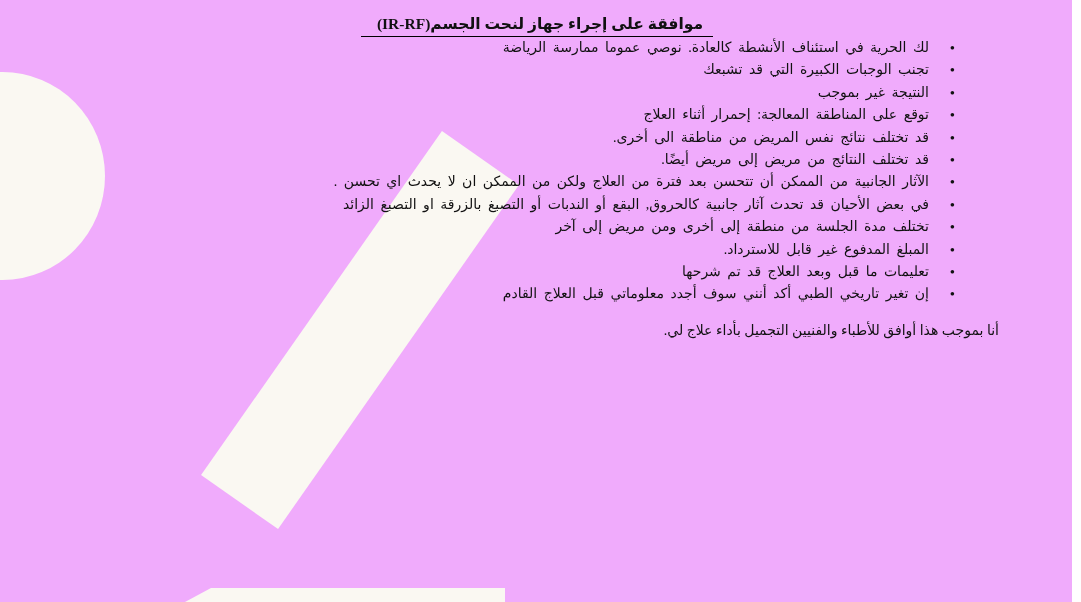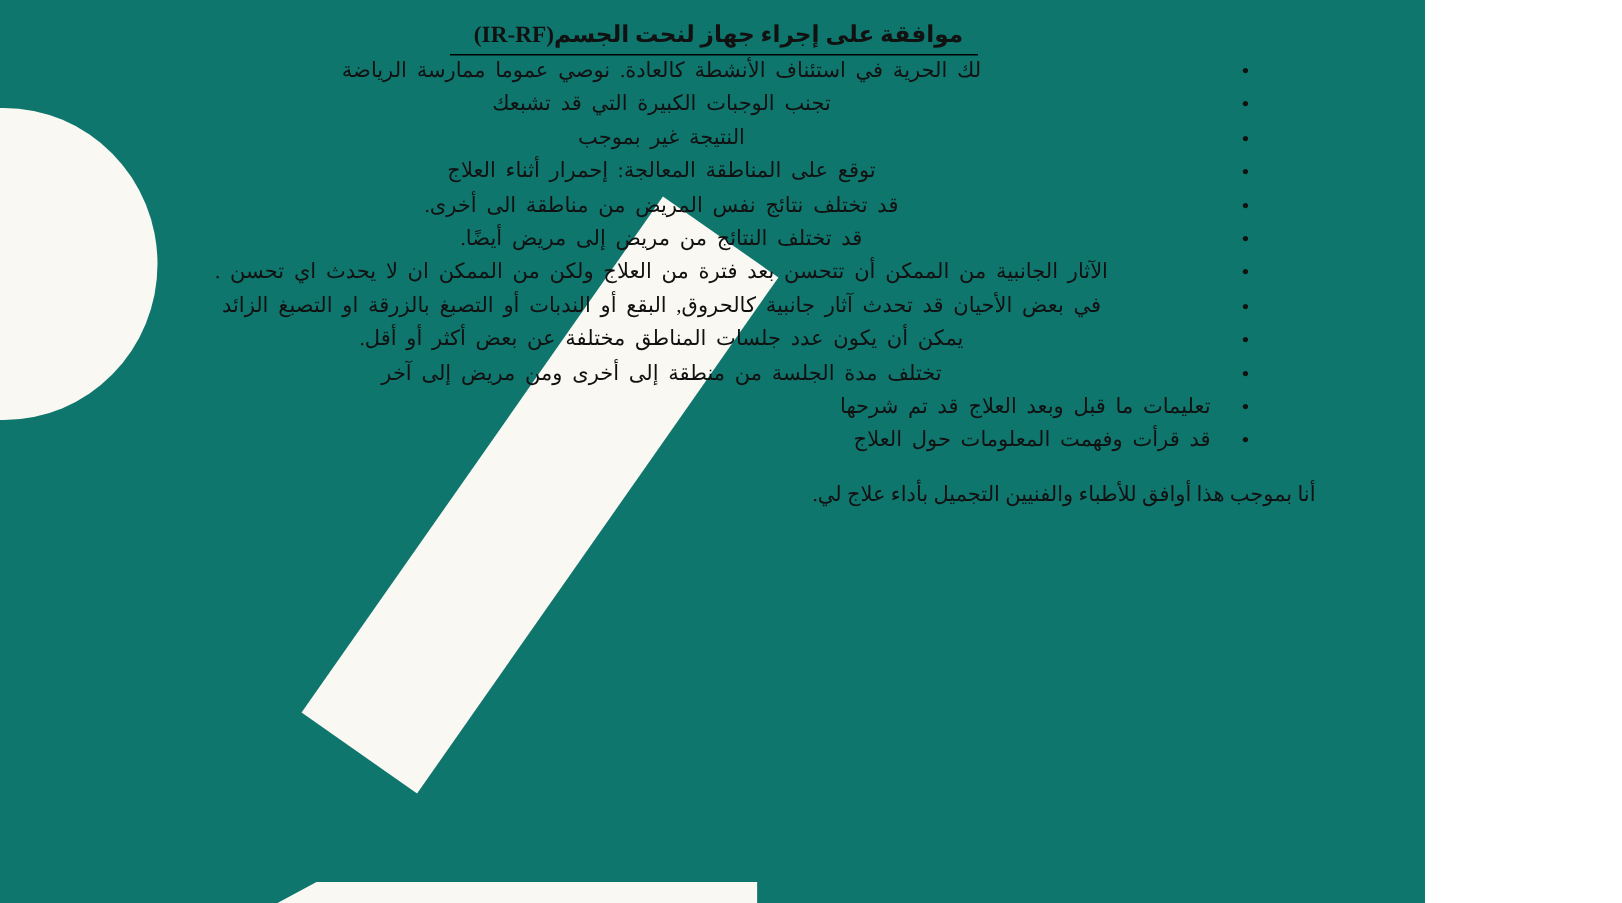--- a/index.html
+++ b/index.html
@@ -1,20 +1,20 @@
 <!DOCTYPE html>
 <html lang="ar" style="--watermark: #faf8f2;"><head>
 <meta charset="utf-8">
 <style>
   html, body { margin:0; padding:0; background:#ffffff; }
   .page {
     position: relative;
-    width: 950px;
+    width: 1072px;
     height: 602px;
-    background: #0f766e;
+    background: #f0abfc;
     overflow: hidden;
     font-family: "Liberation Serif", "DejaVu Sans", serif;
     color: #111111;
   }
   
   .wm { position:absolute; background: var(--watermark, #faf8f2); z-index:0; }
   .wm-blob {
     left:-100px; top:72px; width:205px; height:208px;
     border-radius:50%;
   }
@@ -51,21 +51,21 @@
     line-height:22.4px;
     word-spacing:3px;
     white-space:nowrap;
   }
   ul.consent li::before {
     content:"\2022";
     position:absolute;
     right:44px; top:0;
     font-size:15px;
   }
-  .list-1 { margin-top:67px;text-align:center; }
+  .list-1 { margin-top:67px; }
   .para  { margin:26px 0 0 0; line-height:22px; word-spacing:6.5px; }
   .list-2 { margin-top:9px;font-family:Liberation Serif, serif; }
   .closing { }
 </style>
 </head>
 <body>
 
 <div class="page" style="color: rgb(17, 17, 17);">
 
   <div class="wm wm-blob"></div>
@@ -105,41 +105,41 @@
         </li>
 
         <li>
           <span>الآثار الجانبية من الممكن أن تتحسن بعد فترة من العلاج ولكن من الممكن ان لا يحدث اي تحسن .</span>
         </li>
 
         <li>
           <span>في بعض الأحيان قد تحدث آثار جانبية كالحروق, البقع أو الندبات أو التصبغ بالزرقة او التصبغ الزائد</span>
         </li>
 
-        <li>
-          <span>يمكن أن يكون عدد جلسات المناطق مختلفة عن بعض أكثر أو أقل.</span>
-        </li>
 
         <li>
           <span>تختلف مدة الجلسة من منطقة إلى أخرى ومن مريض إلى آخر</span>
         </li>
 
+        <li>
+          <span>المبلغ المدفوع غير قابل للاسترداد.</span>
+        </li>
       </ul>
 
 
     <ul class="consent list-2">
 
         <li>
           <span>تعليمات ما قبل وبعد العلاج قد تم شرحها</span>
         </li>
 
 
+        <li>
+          <span>إن تغير تاريخي الطبي أكد أنني سوف أجدد معلوماتي قبل العلاج القادم</span>
+        </li>
 
 
-        <li>
-          <span>قد قرأت وفهمت المعلومات حول العلاج</span>
-        </li>
       </ul>
 
     <p class="closing">أنا بموجب هذا أوافق للأطباء والفنيين التجميل بأداء علاج لي.</p>
 
   </div>
 </div>
 
 </body></html>

